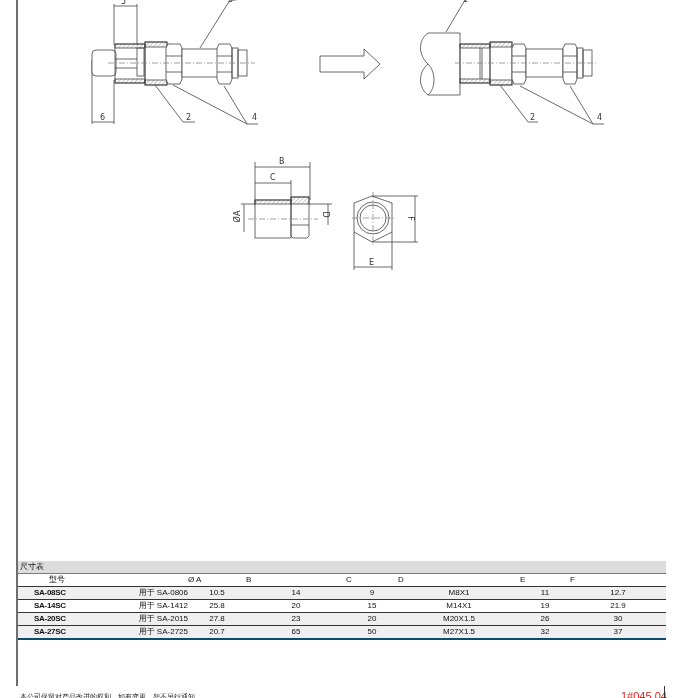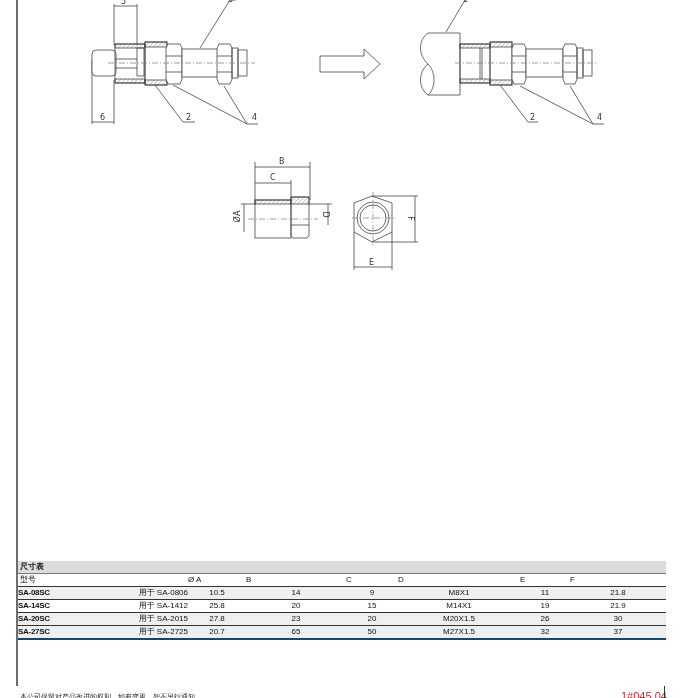--- a/index.html
+++ b/index.html
@@ -16,34 +16,34 @@
     .drawing svg { position: absolute; left: 0; top: 0; }
     .dim-label {
       position: absolute; font-size: 8px; color: #333;
       font-family: "DejaVu Sans", sans-serif;
     }
     .table-wrap {
       position: absolute; left: 18px; top: 561px; width: 648px;
     }
     .table-title {
       height: 12px; line-height: 12px; background: #dcdcdc;
-      font-size: 8px; font-weight: bold; padding-left: 2px;
+      font-size: 8px; font-weight: normal; padding-left: 2px;
       border-bottom: 1px solid #7a7a7a;
     }
     table { border-collapse: collapse; width: 648px; table-layout: fixed; }
     th, td {
       height: 12px; padding: 0; font-size: 8px; line-height: 12px;
       text-align: center; white-space: nowrap;
     }
     th { font-weight: normal; border-bottom: 1.5px solid #333; text-align: left; }
-    th.c-model { text-align: left; padding-left: 2px; margin-left: 20px; }
+    th.c-model { text-align: center; padding-left: 2px; margin-left: 20px; }
     td { border-bottom: 1.5px solid #333; }
     tr.odd td { background: #efefef; }
     tr.even td { background: #ffffff; }
-    td.c-model { text-align: left; padding-left: 0; font-weight: bold; letter-spacing: -0.3px; }
+    td.c-model { text-align: left; padding-left: 16px; font-weight: bold; letter-spacing: -0.3px; }
     td.c-for { text-align: right; padding-left: 0; }
     tbody tr:last-child td { border-bottom: 2px solid #0c4a6e; }
     .footer-note {
       position: absolute; left: 20px; top: 690px; font-size: 7px; color: #222;
       height: 8px; overflow: hidden; line-height: 14px;
     }
     .page-ref {
       position: absolute; left: 621px; top: 689px; color: #d22; font-size: 11px;
       height: 9px; overflow: hidden; line-height: 14px;
     }
@@ -213,21 +213,21 @@
     </thead>
     <tbody>
       <tr class="odd">
         <td class="c-model">SA-08SC</td>
         <td class="c-for">用于 SA-0806</td>
         <td>10.5</td>
         <td>14</td>
         <td>9</td>
         <td>M8X1</td>
         <td>11</td>
-        <td>21.8</td>
+        <td>12.7</td>
       </tr>
       <tr class="even">
         <td class="c-model">SA-14SC</td>
         <td class="c-for">用于 SA-1412</td>
         <td>25.8</td>
         <td>20</td>
         <td>15</td>
         <td>M14X1</td>
         <td>19</td>
         <td>21.9</td>

